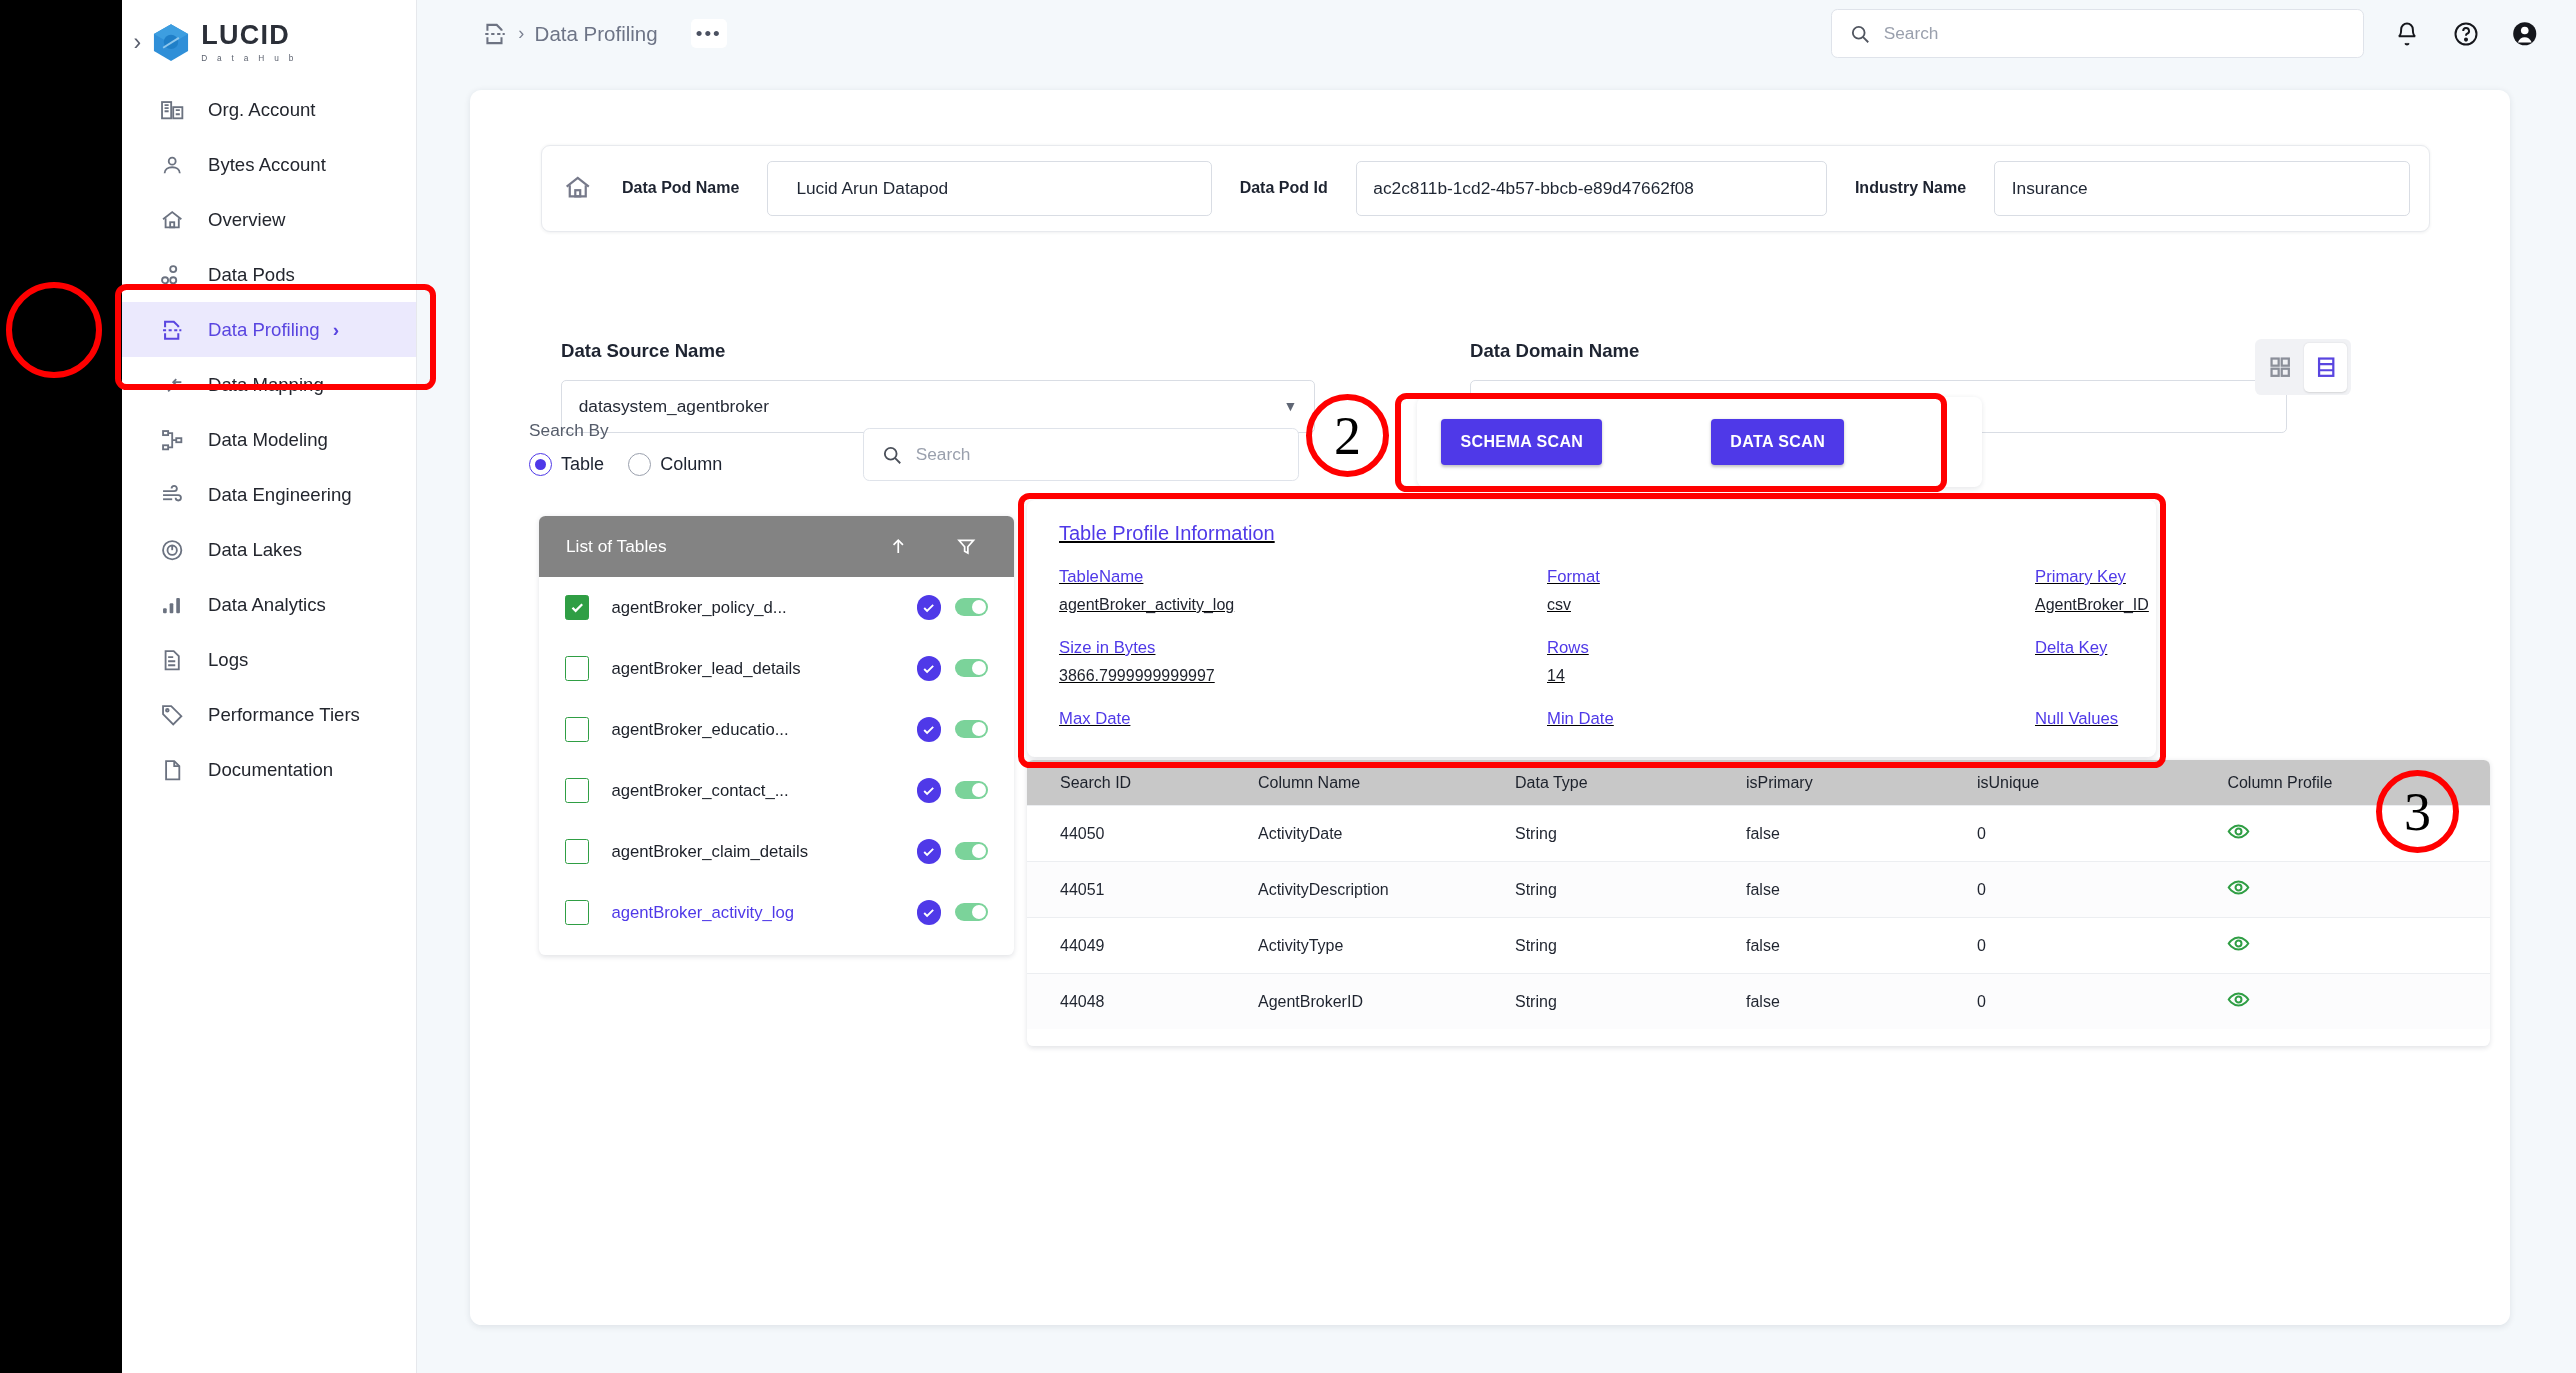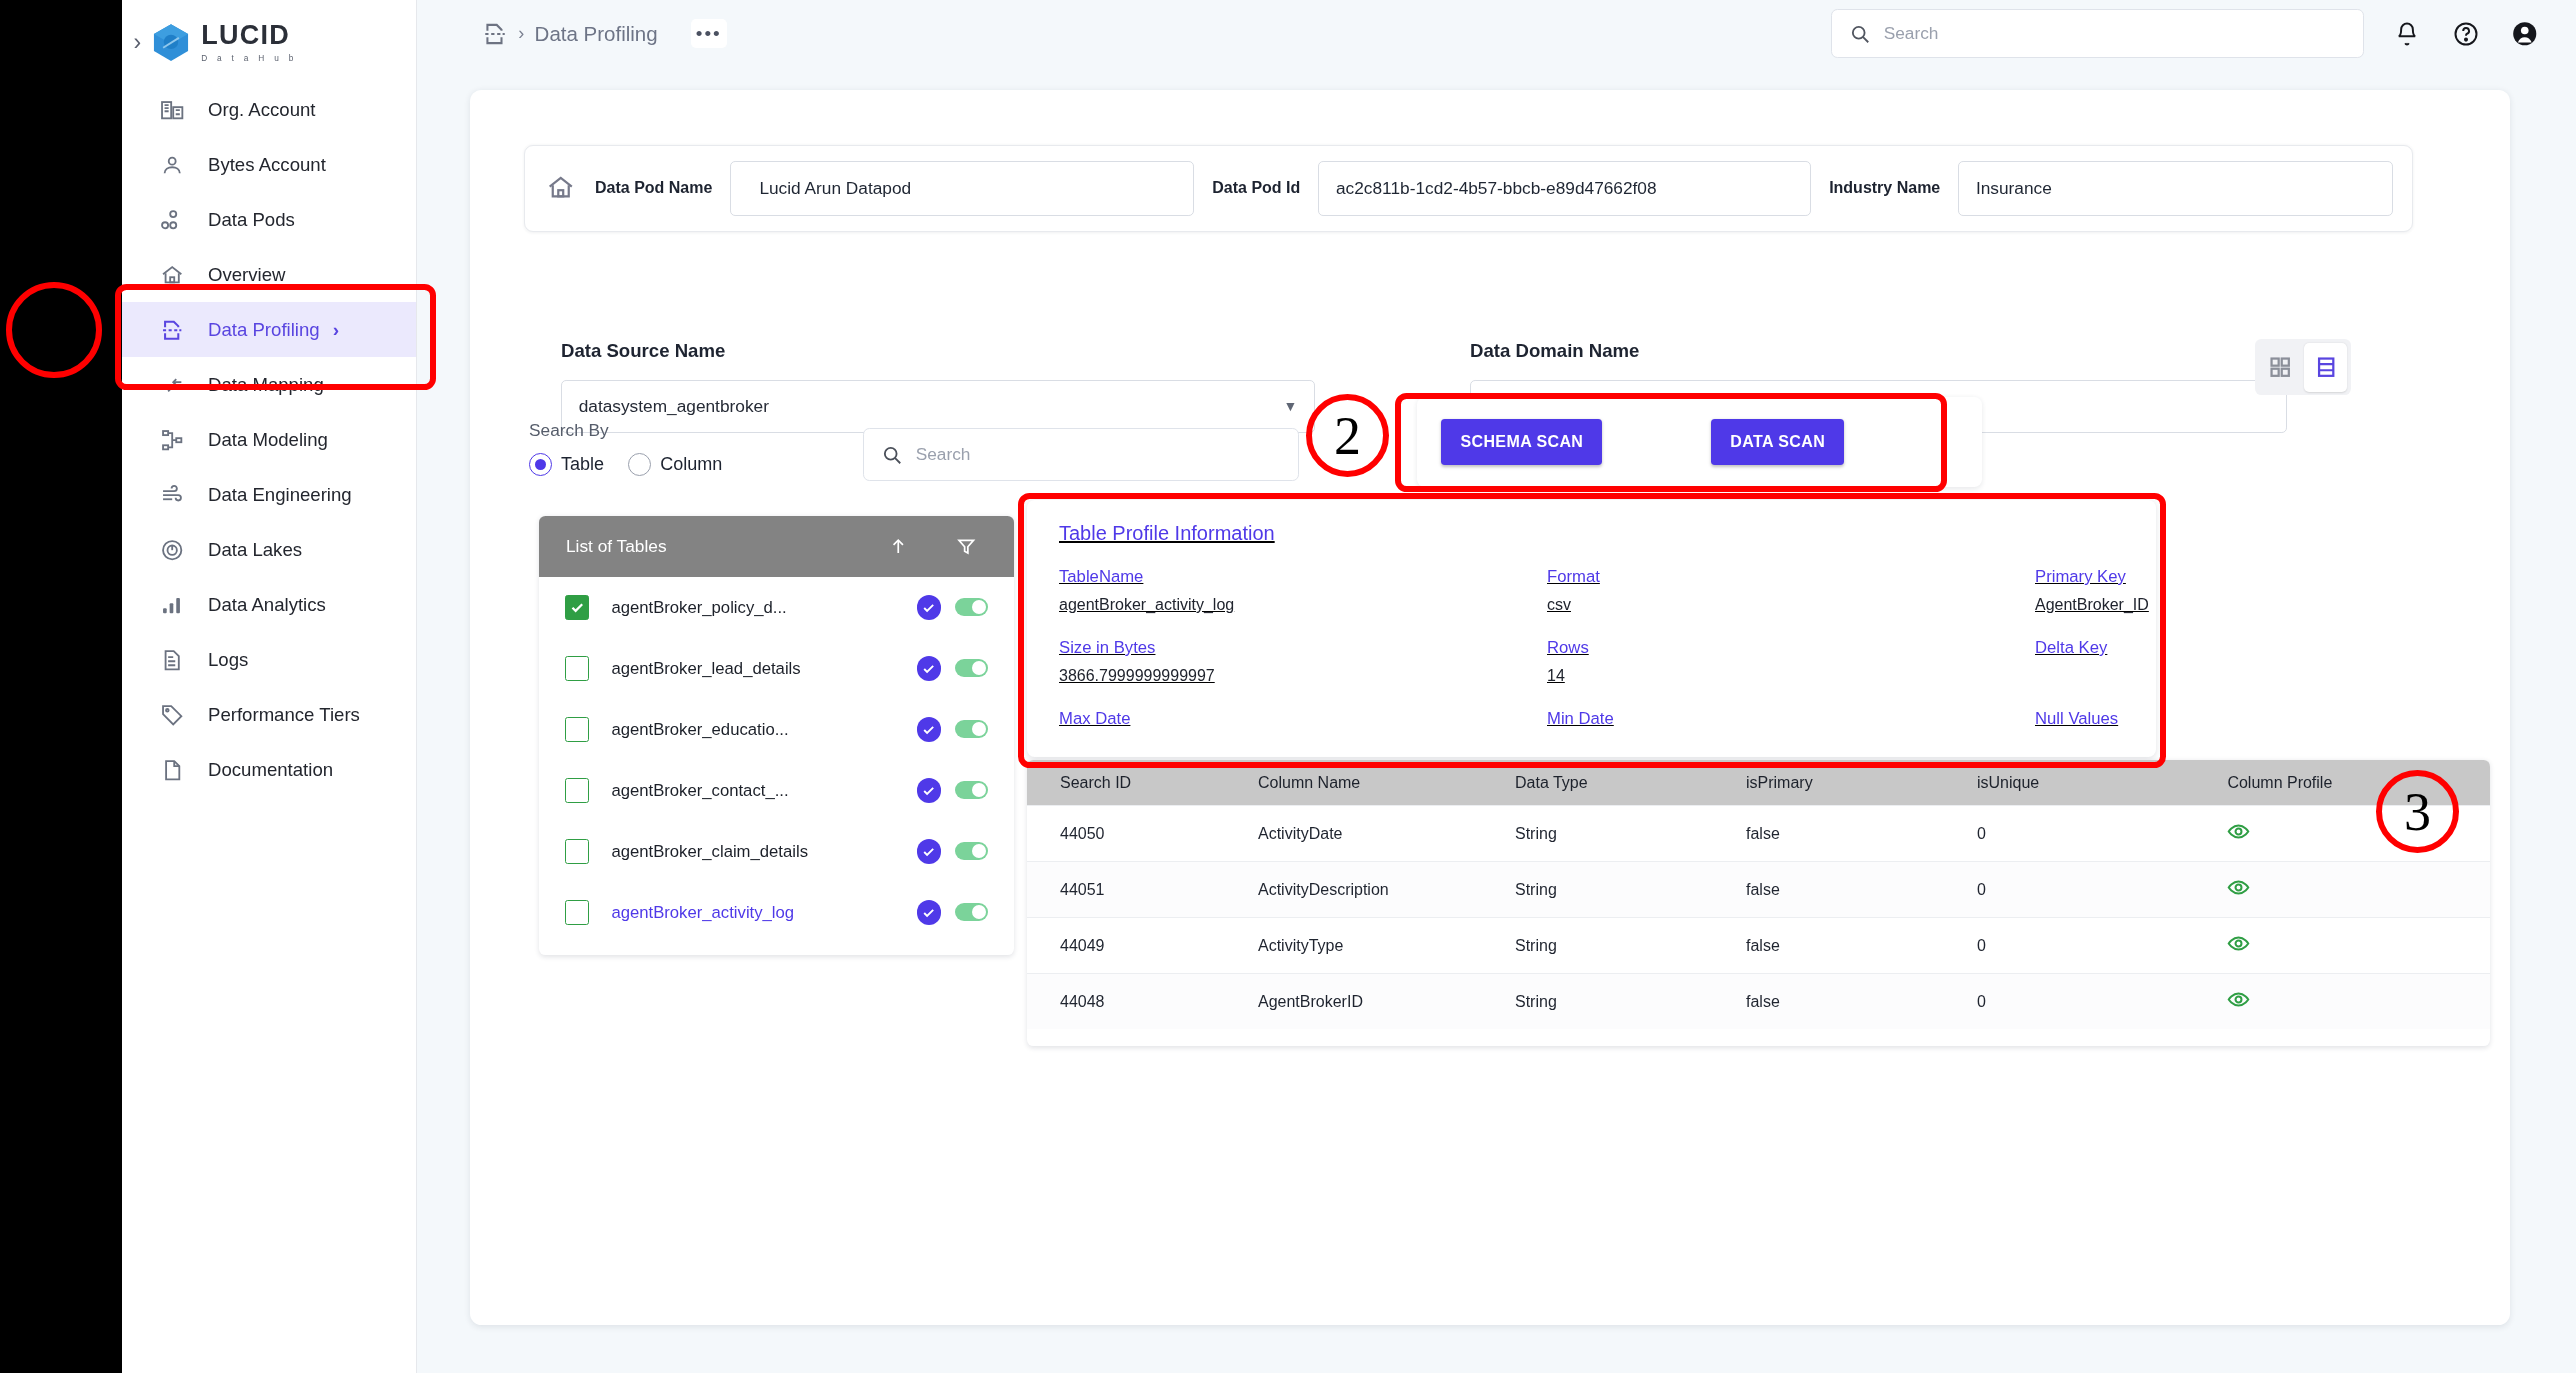--- a/index.html
+++ b/index.html
@@ -50,23 +50,23 @@
                display:flex; align-items:center; gap:13px; padding:0 16.7px; }
   .searchbox .ph { color:#9aa0ad; font-size:17.3px; }
   .ticon { width:32px; height:32px; color:#15171c; display:flex; align-items:center; justify-content:center; cursor:pointer;}
 
   
   .main { position:absolute; left:417px; top:67px; right:0; bottom:0; background:#f4f8fb; }
   .card { position:absolute; left:53px; top:22.5px; width:2040px; height:1235px; background:#fff;
           border-radius:11.5px; box-shadow:0 1.3px 6.4px rgba(30,40,60,.10); }
 
   
-  .podbar { position:absolute; left:54px; top:55px; width:1889px; height:87px; background:#fff;
+  .podbar { position:absolute; left:71px; top:55px; width:1889px; height:87px; background:#fff;
             border:0.6px solid #e8eaee; border-radius:9px; box-shadow:0 0.6px 3.2px rgba(30,40,60,.07);
-            display:flex; align-items:center; padding:0 19px; gap:4px; }
+            display:flex; align-items:center; padding:0 19px; gap:14px; }
   .home-ico { width:33px; height:33px; color:#76798a; display:flex; align-items:center; justify-content:center; flex:0 0 auto;}
   .fld-lbl { font-size:16px; font-weight:700; color:#1d2330; white-space:nowrap; padding:0 14px; }
   .fld-in { height:55px; background:#fff; border:0.6px solid #d9dde4; border-radius:5.1px;
             display:flex; align-items:center; padding:0 16.7px; font-size:17.3px; color:#1f2633; }
   .fld-pod { width:600px;padding-left:28px; }
   .fld-id  { width:642px; }
   .fld-ind { width:565px; }
 
   
   .sec-lbl { position:absolute; font-size:18.6px; font-weight:700; color:#1e2431; }
@@ -185,37 +185,37 @@
             <circle cx="12" cy="8" r="3.4"></circle>
               <path d="M4.5 20c0-4 3.6-6 7.5-6s7.5 2 7.5 6"></path>
           </svg>
           </span>
         <span class="lbl">Bytes Account</span>
       </div>
 
       <div class="nav-item">
         <span class="ico">
           <svg width="24.4" height="24.4" viewBox="0 0 24 24" fill="none" stroke="currentColor" stroke-width="1.8">
+            <path d="M3 11l9-7 9 7"></path>
+              <path d="M5.5 10v9h13v-9"></path>
+              <rect x="10" y="14" width="4" height="5"></rect>
+          </svg>
+          </span>
+        <span class="lbl">Overview</span>
+      </div>
+
+      <div class="nav-item">
+        <span class="ico">
+          <svg width="24.4" height="24.4" viewBox="0 0 24 24" fill="none" stroke="currentColor" stroke-width="1.8">
             <circle cx="5" cy="17" r="3"></circle>
               <circle cx="13" cy="17" r="3"></circle>
               <circle cx="13" cy="6" r="3"></circle>
           </svg>
           </span>
         <span class="lbl">Data Pods</span>
-      </div>
-
-      <div class="nav-item">
-        <span class="ico">
-          <svg width="24.4" height="24.4" viewBox="0 0 24 24" fill="none" stroke="currentColor" stroke-width="1.8">
-            <path d="M3 11l9-7 9 7"></path>
-              <path d="M5.5 10v9h13v-9"></path>
-              <rect x="10" y="14" width="4" height="5"></rect>
-          </svg>
-          </span>
-        <span class="lbl">Overview</span>
       </div>
 
       <div class="nav-item active">
         <span class="ico">
           <svg width="24.4" height="24.4" viewBox="0 0 24 24" fill="none" stroke="currentColor" stroke-width="2">
             <path d="M5 9V3.6h8.6L18 8v1"></path>
               <path d="M5 15v5.4h13V15"></path>
             <path d="M3 12h3M8.5 12h3M14 12h3M19 12h2"></path>
           </svg>
           </span>

